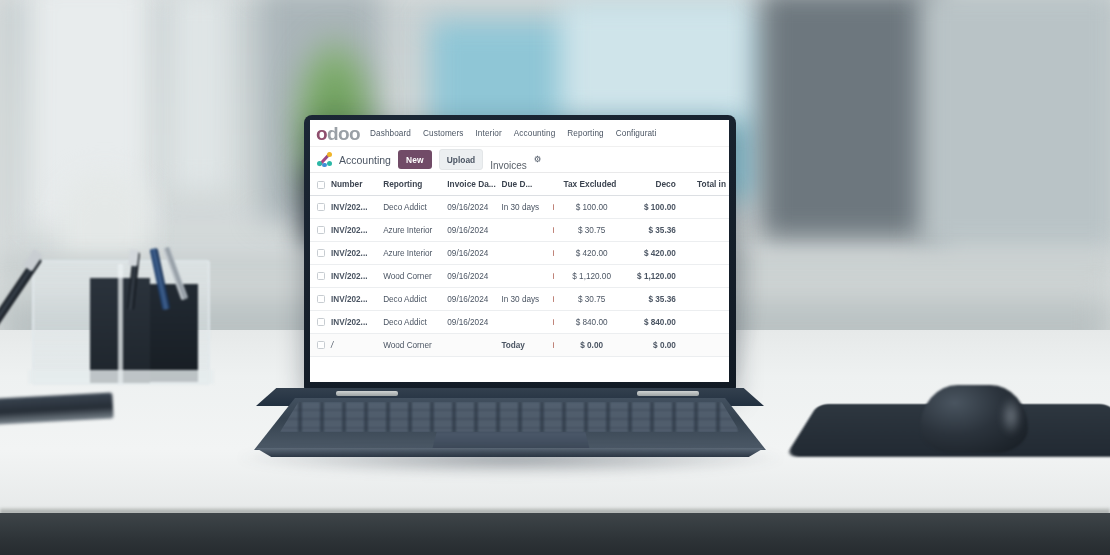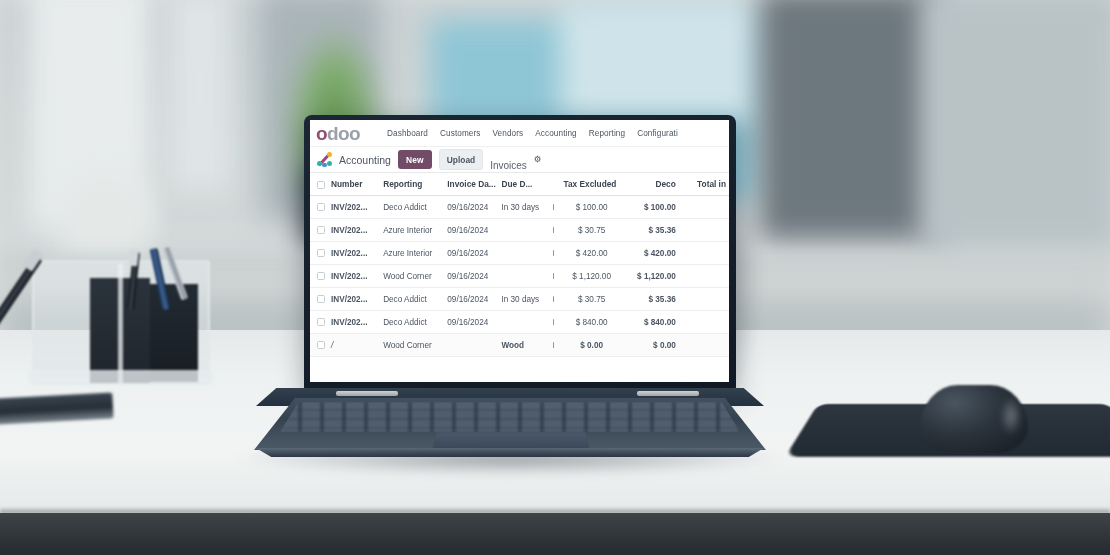--- a/index.html
+++ b/index.html
@@ -262,21 +262,21 @@
   
   #navbar {
     display: flex; align-items: center;
     height: 27px;
     background: #ffffff;
     padding: 0 0 0 6px;
     border-bottom: 1px solid #f0f0f0;
   }
   #odoo-logo {
     font-size: 19px; font-weight: 700; letter-spacing: -.6px;
-    line-height: 1; margin-right: 27px; white-space: nowrap;
+    line-height: 1; margin-right: 10px; white-space: nowrap;
   }
   #odoo-logo .o1 { color: #8f4f6e; }
   #odoo-logo .rest { color: #9aa0a6; }
 
   .nav-menu { display: flex; align-items: center; gap: 12px; white-space: nowrap; }
   .nav-item {
     font-size: 8.2px; color: #4b5563; letter-spacing: .1px;
     cursor: pointer;
   }
 
@@ -438,21 +438,21 @@
 
     <div id="screen">
 
       <div id="ui">
 
         <div id="navbar">
           <div id="odoo-logo"><span class="o1">o</span><span class="rest">doo</span></div>
           <div class="nav-menu">
             <span class="nav-item">Dashboard</span>
             <span class="nav-item">Customers</span>
-            <span class="nav-item">Vendors</span>
+            <span class="nav-item">Interior</span>
             <span class="nav-item">Accounting</span>
             <span class="nav-item">Reporting</span>
             <span class="nav-item">Configurati</span>
           </div>
         </div>
 
         <div id="controlbar">
           <div id="app-icon">
             <div class="bar"></div>
             <div class="d3"></div>
@@ -555,21 +555,21 @@
                 <td class="col-tax">$ 840.00</td>
                 <td class="col-total">$ 840.00</td>
                 <td class="col-totalin"></td>
               </tr>
 
               <tr class="newrow">
                 <td class="col-check"><span class="chk"></span></td>
                 <td class="col-number">/</td>
                 <td class="col-cust cust-link">Wood Corner</td>
                 <td class="col-invdate"></td>
-                <td class="col-duedate due-today">Wood</td>
+                <td class="col-duedate due-today">Today</td>
                 <td class="col-act"><span class="act-dot"></span></td>
                 <td class="col-tax">$ 0.00</td>
                 <td class="col-total">$ 0.00</td>
                 <td class="col-totalin"></td>
               </tr>
 
             </tbody>
           </table>
         </div>
 

